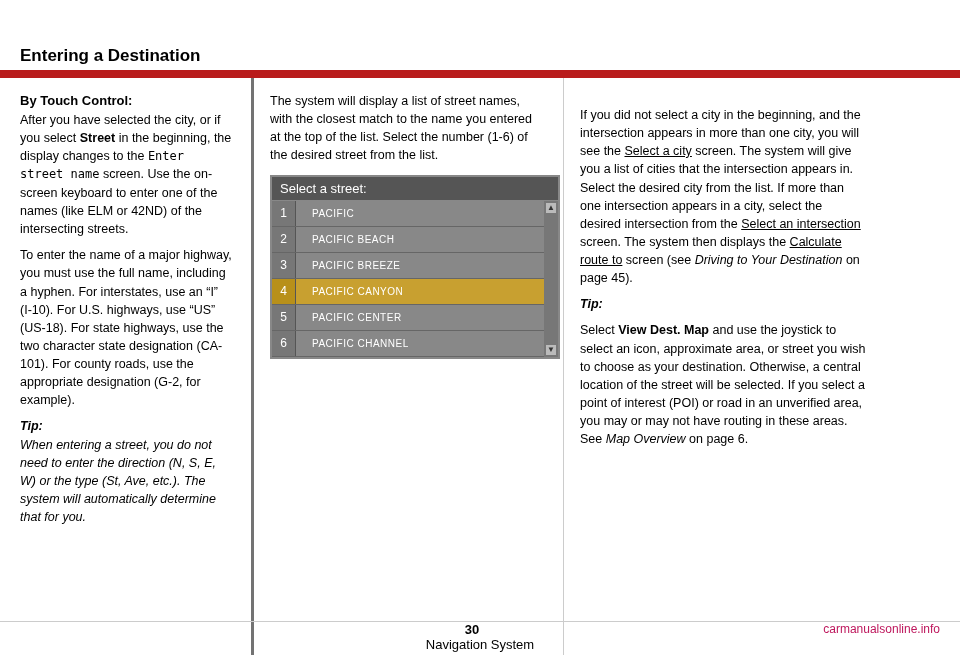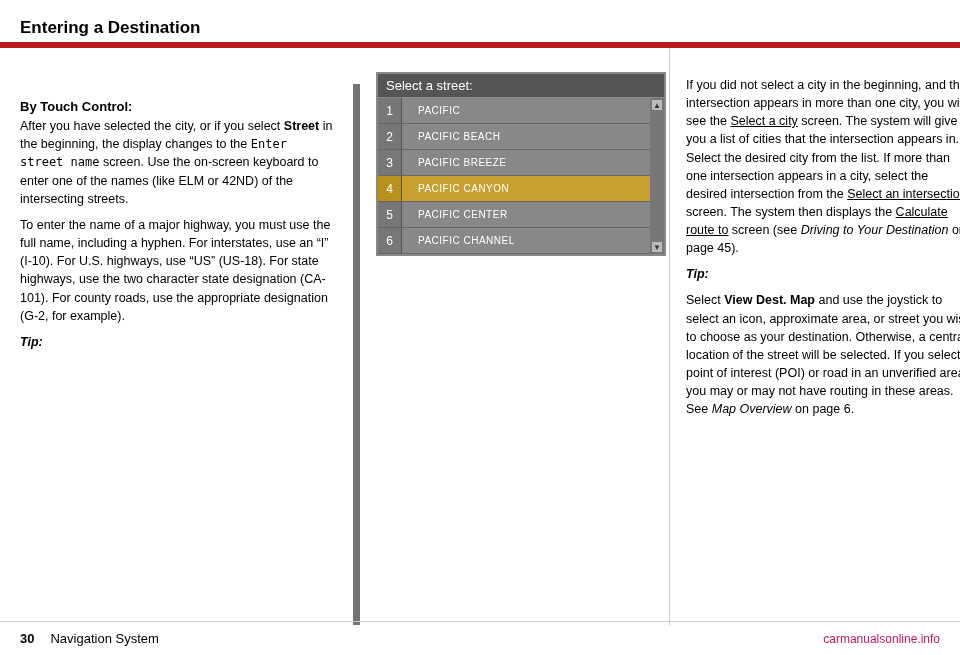--- a/index.html
+++ b/index.html
@@ -9,43 +9,43 @@
       background: #fff;
       font-family: Arial, Helvetica, sans-serif;
       font-size: 13px;
       color: #000;
       overflow: hidden;
       position: relative;
     }
 
     
     .page-header {
-      border-bottom: 6px solid #b91c1c;
+      border-bottom: 8px solid #b91c1c;
       padding: 18px 20px 4px 20px;
+      margin-top: 28px;
     }
     .page-header h1 {
       font-size: 17px;
       font-weight: bold;
     }
 
     
     .content-area {
       display: flex;
       flex-direction: row;
       height: calc(655px - 44px - 34px);
       padding: 0;
     }
 
     
     .col-left {
-      width: 360px;
+      width: 254px;
       padding: 14px 18px 10px 20px;
-      border-right: 7px solid #737373;
-      flex-shrink: 0;
-      margin-top: 36px;
+      border-right: 3px solid #737373;
+      flex-shrink: 0;
     }
 
     
     .col-middle {
       width: 310px;
       padding: 14px 18px 10px 16px;
       border-right: 1px solid #ccc;
       flex-shrink: 0;
     }
 
@@ -168,20 +168,21 @@
     .page-footer {
       position: absolute;
       bottom: 0;
       left: 0;
       right: 0;
       height: 34px;
       border-top: 1px solid #ccc;
       display: flex;
       align-items: center;
       padding: 0 20px;
+      flex-direction: column;
     }
     .footer-page-num {
       font-size: 13px;
       font-weight: bold;
       margin-right: 16px;
     }
     .footer-nav-text {
       font-size: 13px;
     }
     .footer-site {
@@ -204,24 +205,26 @@
   <div class="col-left">
     <p>
       <span class="bold-heading">By Touch Control:</span><br>
       <span>After you have selected the city, or if you select </span><span class="bold-inline">Street</span><span> in the beginning, the display changes to the </span><span class="mono-inline">Enter street name</span><span> screen. Use the on-screen keyboard to enter one of the names (like ELM or 42ND) of the intersecting streets.</span>
     </p>
     <p>
       To enter the name of a major highway, you must use the full name, including a hyphen. For interstates, use an “I” (I-10). For U.S. highways, use “US” (US-18). For state highways, use the two character state designation (CA-101). For county roads, use the appropriate designation (G-2, for example).
     </p>
     <p>
       <span class="tip-heading">Tip:<br></span>
+      <span class="tip-body">When entering a street, you do not need to enter the direction (N, S, E, W) or the type (St, Ave, etc.). The system will automatically determine that for you.</span>
     </p>
   </div>
 
   <div class="col-middle">
+    <p>The system will display a list of street names, with the closest match to the name you entered at the top of the list. Select the number (1-6) of the desired street from the list.</p>
 
     <div class="street-select-widget">
       <div class="widget-title">Select a street:</div>
       <div class="street-list-container">
         <ul class="street-list">
           <li class="street-item">
             <span class="item-num">1</span>
             <span class="item-label">PACIFIC</span>
           </li>
           <li class="street-item">

